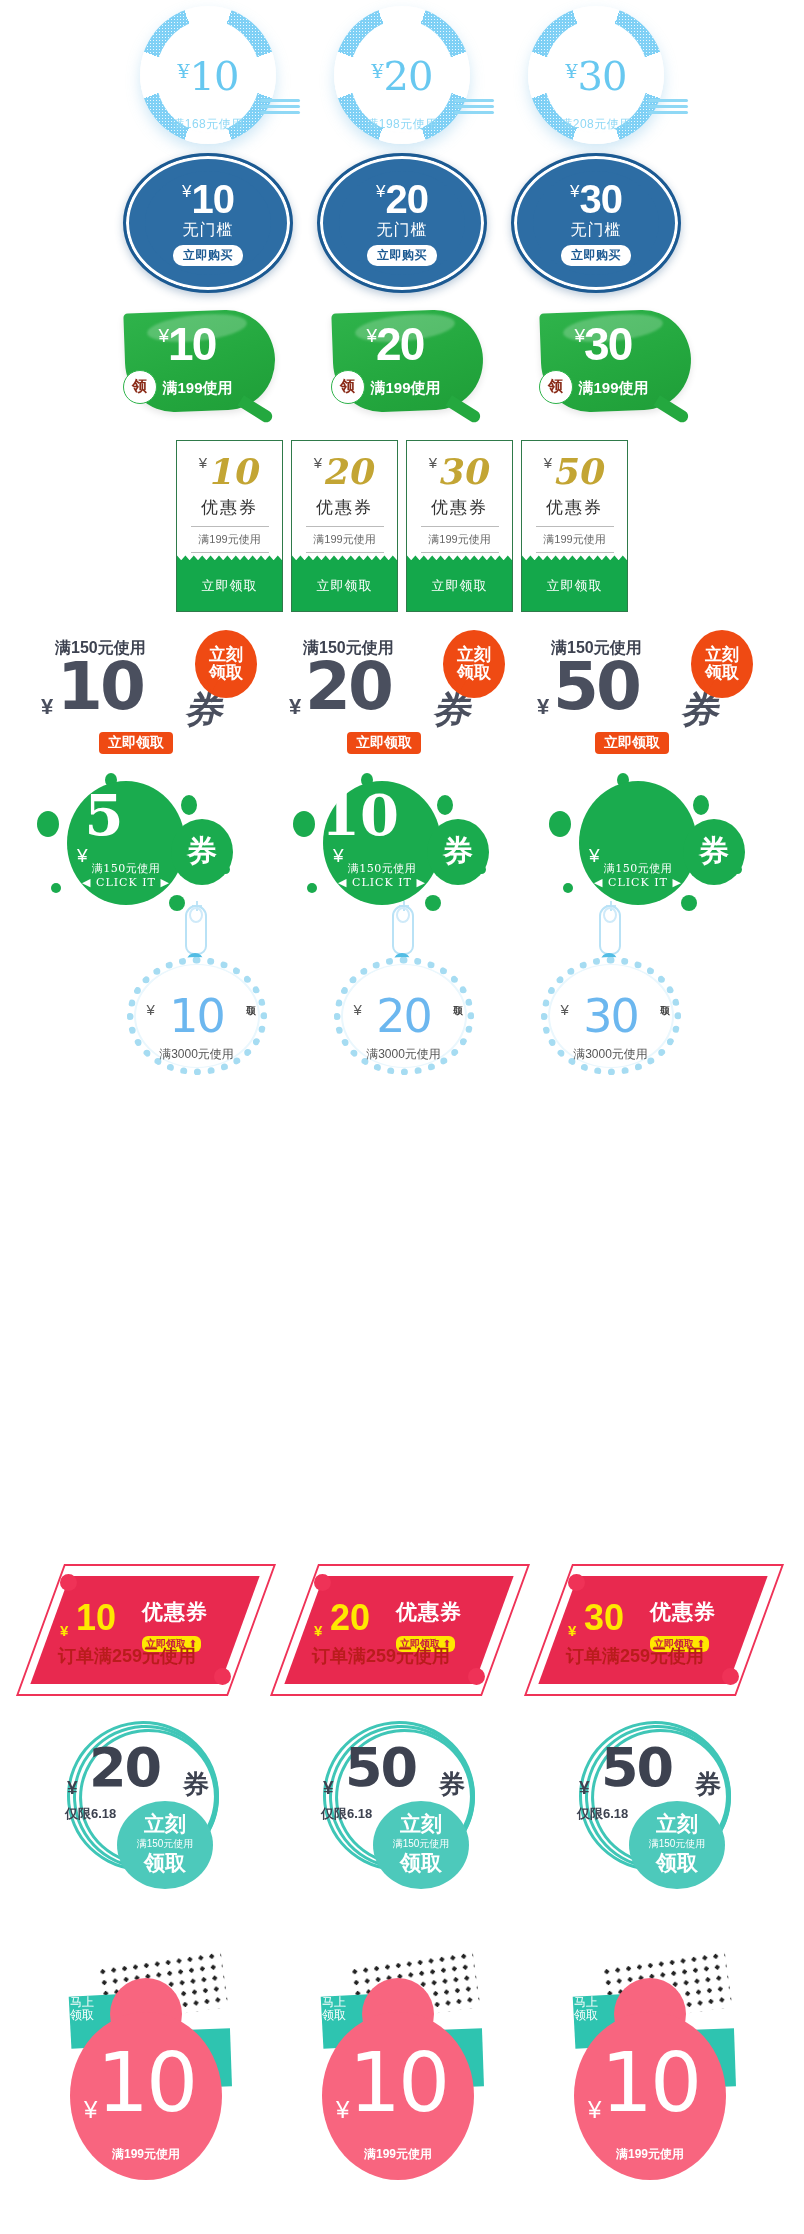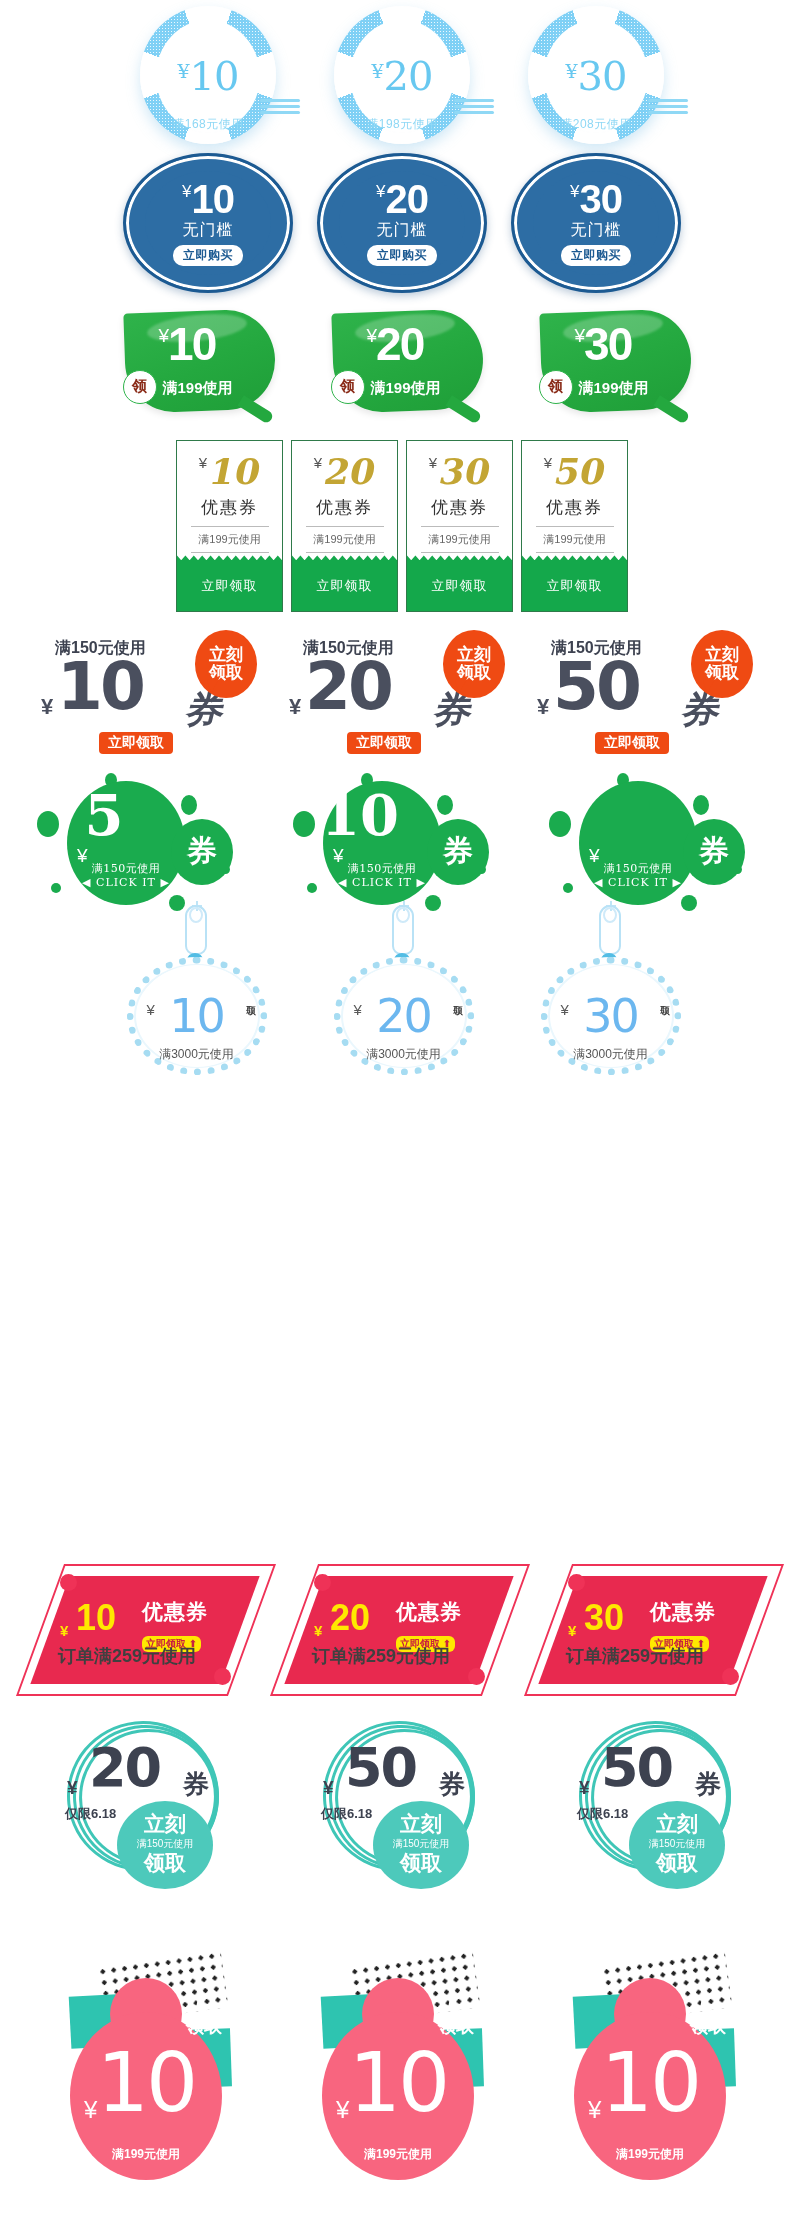--- a/index.html
+++ b/index.html
@@ -234,21 +234,21 @@
   .par-dot.tl { left: 28px; top: 14px; }
   .par-dot.br { left: 182px; top: 108px; }
   .par-amt { position: absolute; left: 44px; top: 40px; color: #ffe800; font-size: 36px;
              font-weight: 700; line-height: 1; }
   .par-y { position: absolute; left: 28px; top: 62px; color: #ffe800; font-size: 15px;
            font-weight: 700; }
   .par-label { position: absolute; left: 110px; top: 38px; color: #fff; font-size: 21px;
                font-weight: 700; letter-spacing: 1px; }
   .par-chip { position: absolute; left: 110px; top: 76px; background: #ffe800; color: #c9203f;
               font-size: 10px; font-weight: 700; padding: 1px 4px; letter-spacing: 0; border-radius: 6px; }
-  .par-cond { position: absolute; left: 26px; top: 84px; color: #404040; font-size: 18px;
+  .par-cond { position: absolute; left: 26px; top: 84px; color: #b91c1c; font-size: 18px;
               font-weight: 700; }
 
   
   .r9 { top: 1715px; height: 165px; gap: 26px; align-items: flex-start; }
   .tc { position: relative; width: 230px; height: 162px; }
   .tc-ring { position: absolute; border: 3px solid #3fc6b7; border-radius: 50%; }
   .tc-ring.a { left: 36px; top: 6px; width: 152px; height: 150px; transform: rotate(-6deg); }
   .tc-ring.b { left: 42px; top: 10px; width: 146px; height: 144px; transform: rotate(8deg); }
   .tc-ring.c { left: 48px; top: 14px; width: 138px; height: 136px; transform: rotate(-14deg); }
   .tc-amt { position: absolute; left: 58px; top: 26px; color: #3d4250; font-size: 54px;
@@ -274,22 +274,22 @@
               background-image: radial-gradient(#222 2.1px, transparent 2.3px);
               background-size: 11px 11px; transform: rotate(-8deg); }
   .bal-tealA { position: absolute; left: 30px; top: 44px; width: 105px; height: 52px;
                background: #2ec4b0; transform: rotate(-3deg); }
   .bal-tealB { position: absolute; left: 96px; top: 80px; width: 95px; height: 58px;
                background: #2ec4b0; transform: rotate(-2deg); }
   .bal-head { position: absolute; left: 70px; top: 28px; width: 72px; height: 72px;
               background: #f8657f; border-radius: 50%; }
   .bal-body { position: absolute; left: 30px; top: 62px; width: 152px; height: 168px;
               background: #f8657f; border-radius: 50%; }
-  .bal-top { position: absolute; left: 30px; width: 152px; top: 46px; text-align: right;
-             color: #fff; font-size: 18px; font-weight: 700; line-height: 1.12; z-index: 3; }
+  .bal-top { position: absolute; left: 30px; width: 152px; top: 46px; text-align: left;
+             color: #fff; font-size: 12px; font-weight: 400; line-height: 1.12; z-index: 3; }
   .bal-amt { position: absolute; left: 30px; width: 152px; top: 92px; text-align: center;
              color: #fff; font-size: 82px; font-weight: 400; line-height: 1;
              letter-spacing: -3px; z-index: 3; font-family: "DejaVu Sans", sans-serif; }
   .bal-y { position: absolute; left: 44px; top: 146px; color: #fff; font-size: 24px; z-index: 3; }
   .bal-cond { position: absolute; left: 30px; width: 152px; top: 196px; text-align: center;
               color: #fff; font-size: 12px; font-weight: 700; z-index: 3; }
 </style>
 </head>
 <body>
 

